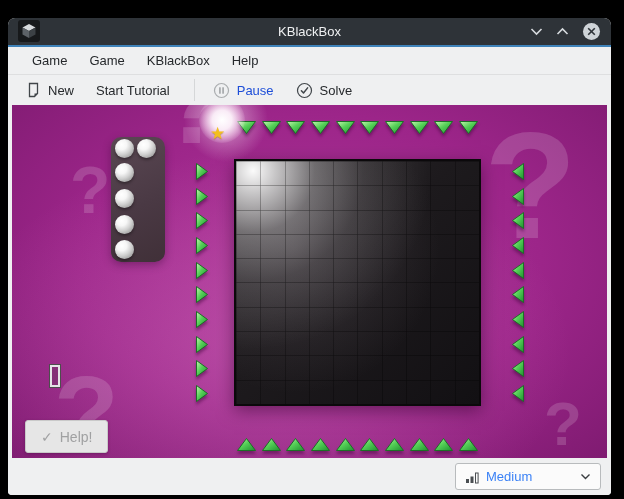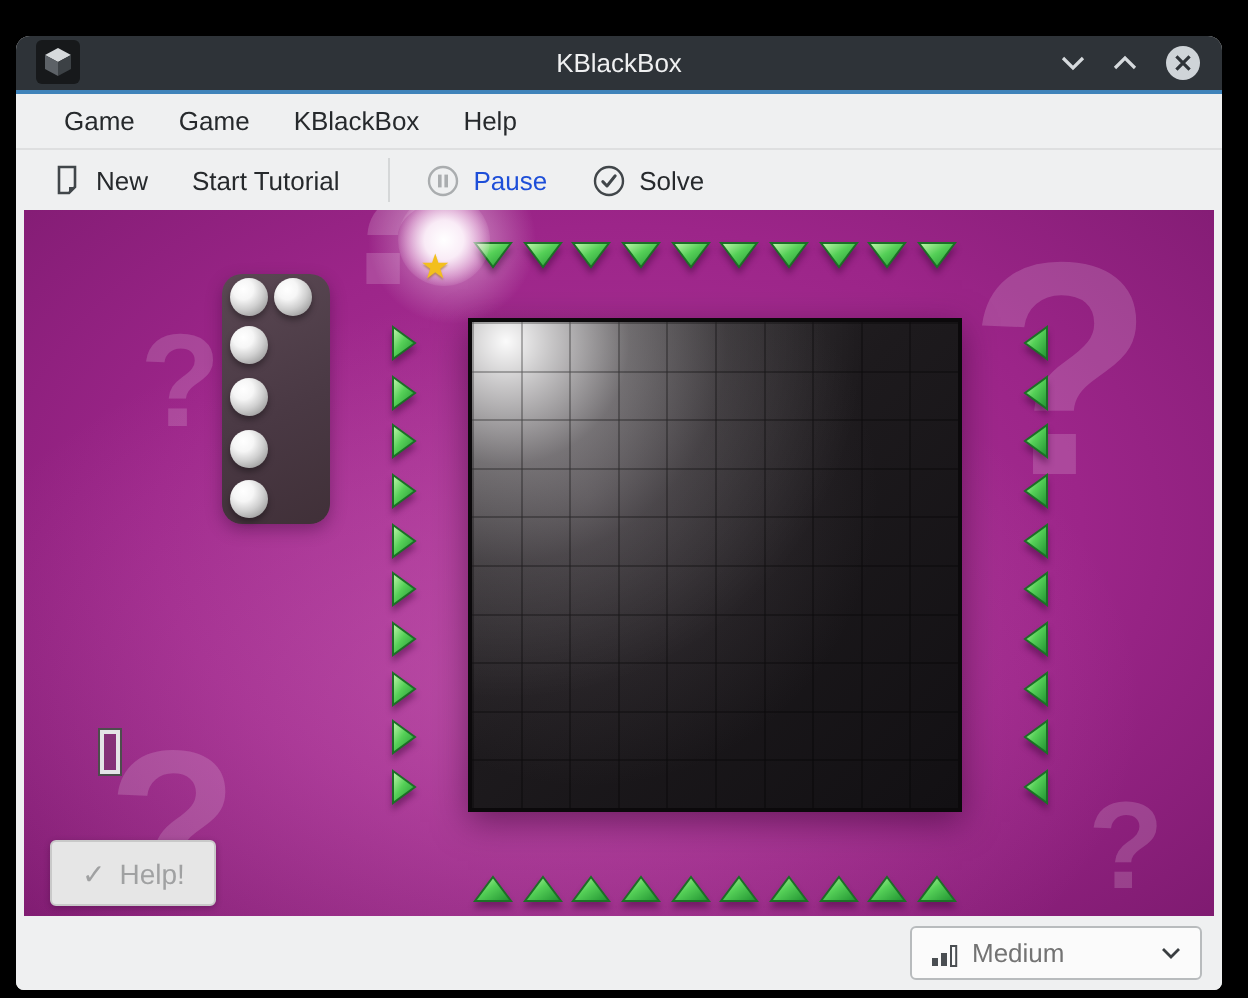--- a/index.html
+++ b/index.html
@@ -63,21 +63,21 @@
     display:flex;align-items:center;gap:7px;background:#e6e6e6;border:1px solid #c9c9c9;
     border-radius:3px;color:#a0a1a2;font-size:14px;box-shadow:0 1px 3px rgba(40,0,40,0.3);}
 
   #tofu{position:absolute;left:38px;top:260px;width:10px;height:22px;
     border:2px solid #e4e4e7;outline:1px solid #4d4d4d;background:rgba(70,60,70,0.25);}
 
   
   #statusbar{position:absolute;left:0;top:440px;width:603px;height:37px;background:#eff0f1;}
   #difficulty{position:absolute;right:10px;top:5px;width:146px;height:27px;background:#fbfbfb;
     border:1px solid #b8bbbd;border-radius:3px;display:flex;align-items:center;padding:0 9px;gap:7px;}
-  #difficulty .lbl{font-size:13px;color:#737373;}
+  #difficulty .lbl{font-size:13px;color:#3b82f6;}
   #difficulty .chev{margin-left:auto;display:flex;}
 </style>
 </head>
 <body>
 
 <div id="stage">
   <div id="window">
 
     <div id="titlebar">
       <span class="appicon">

